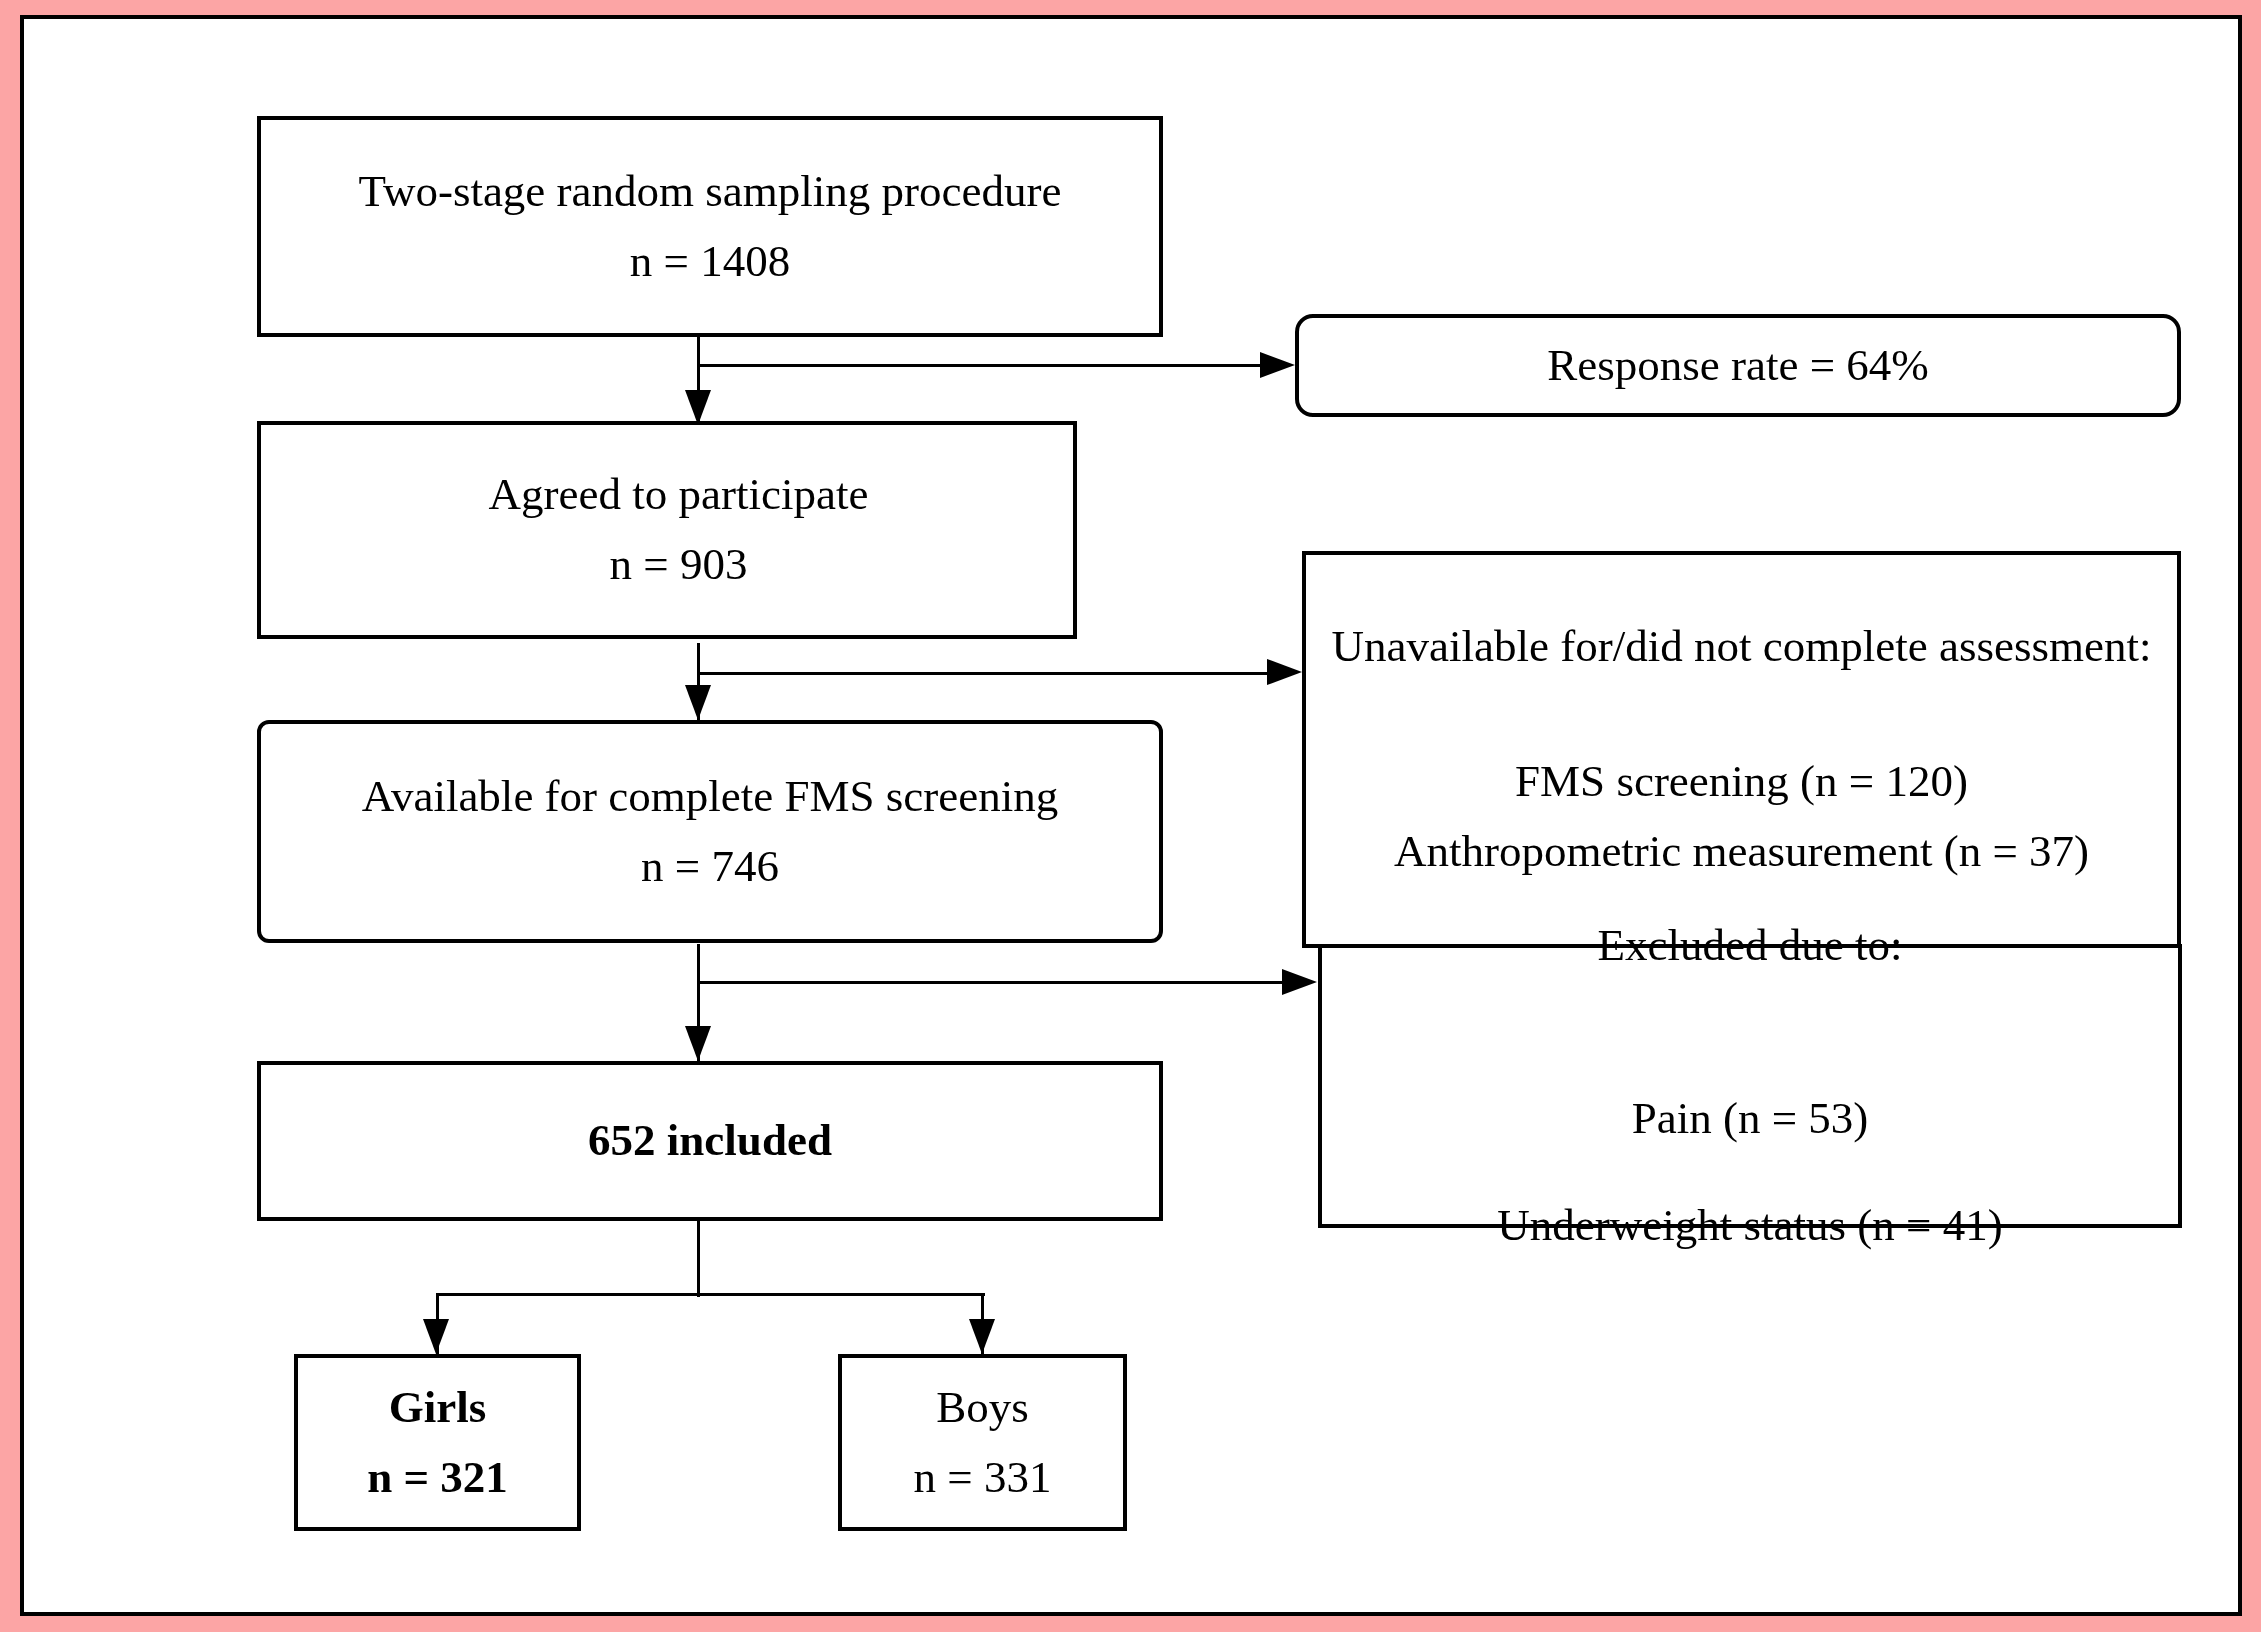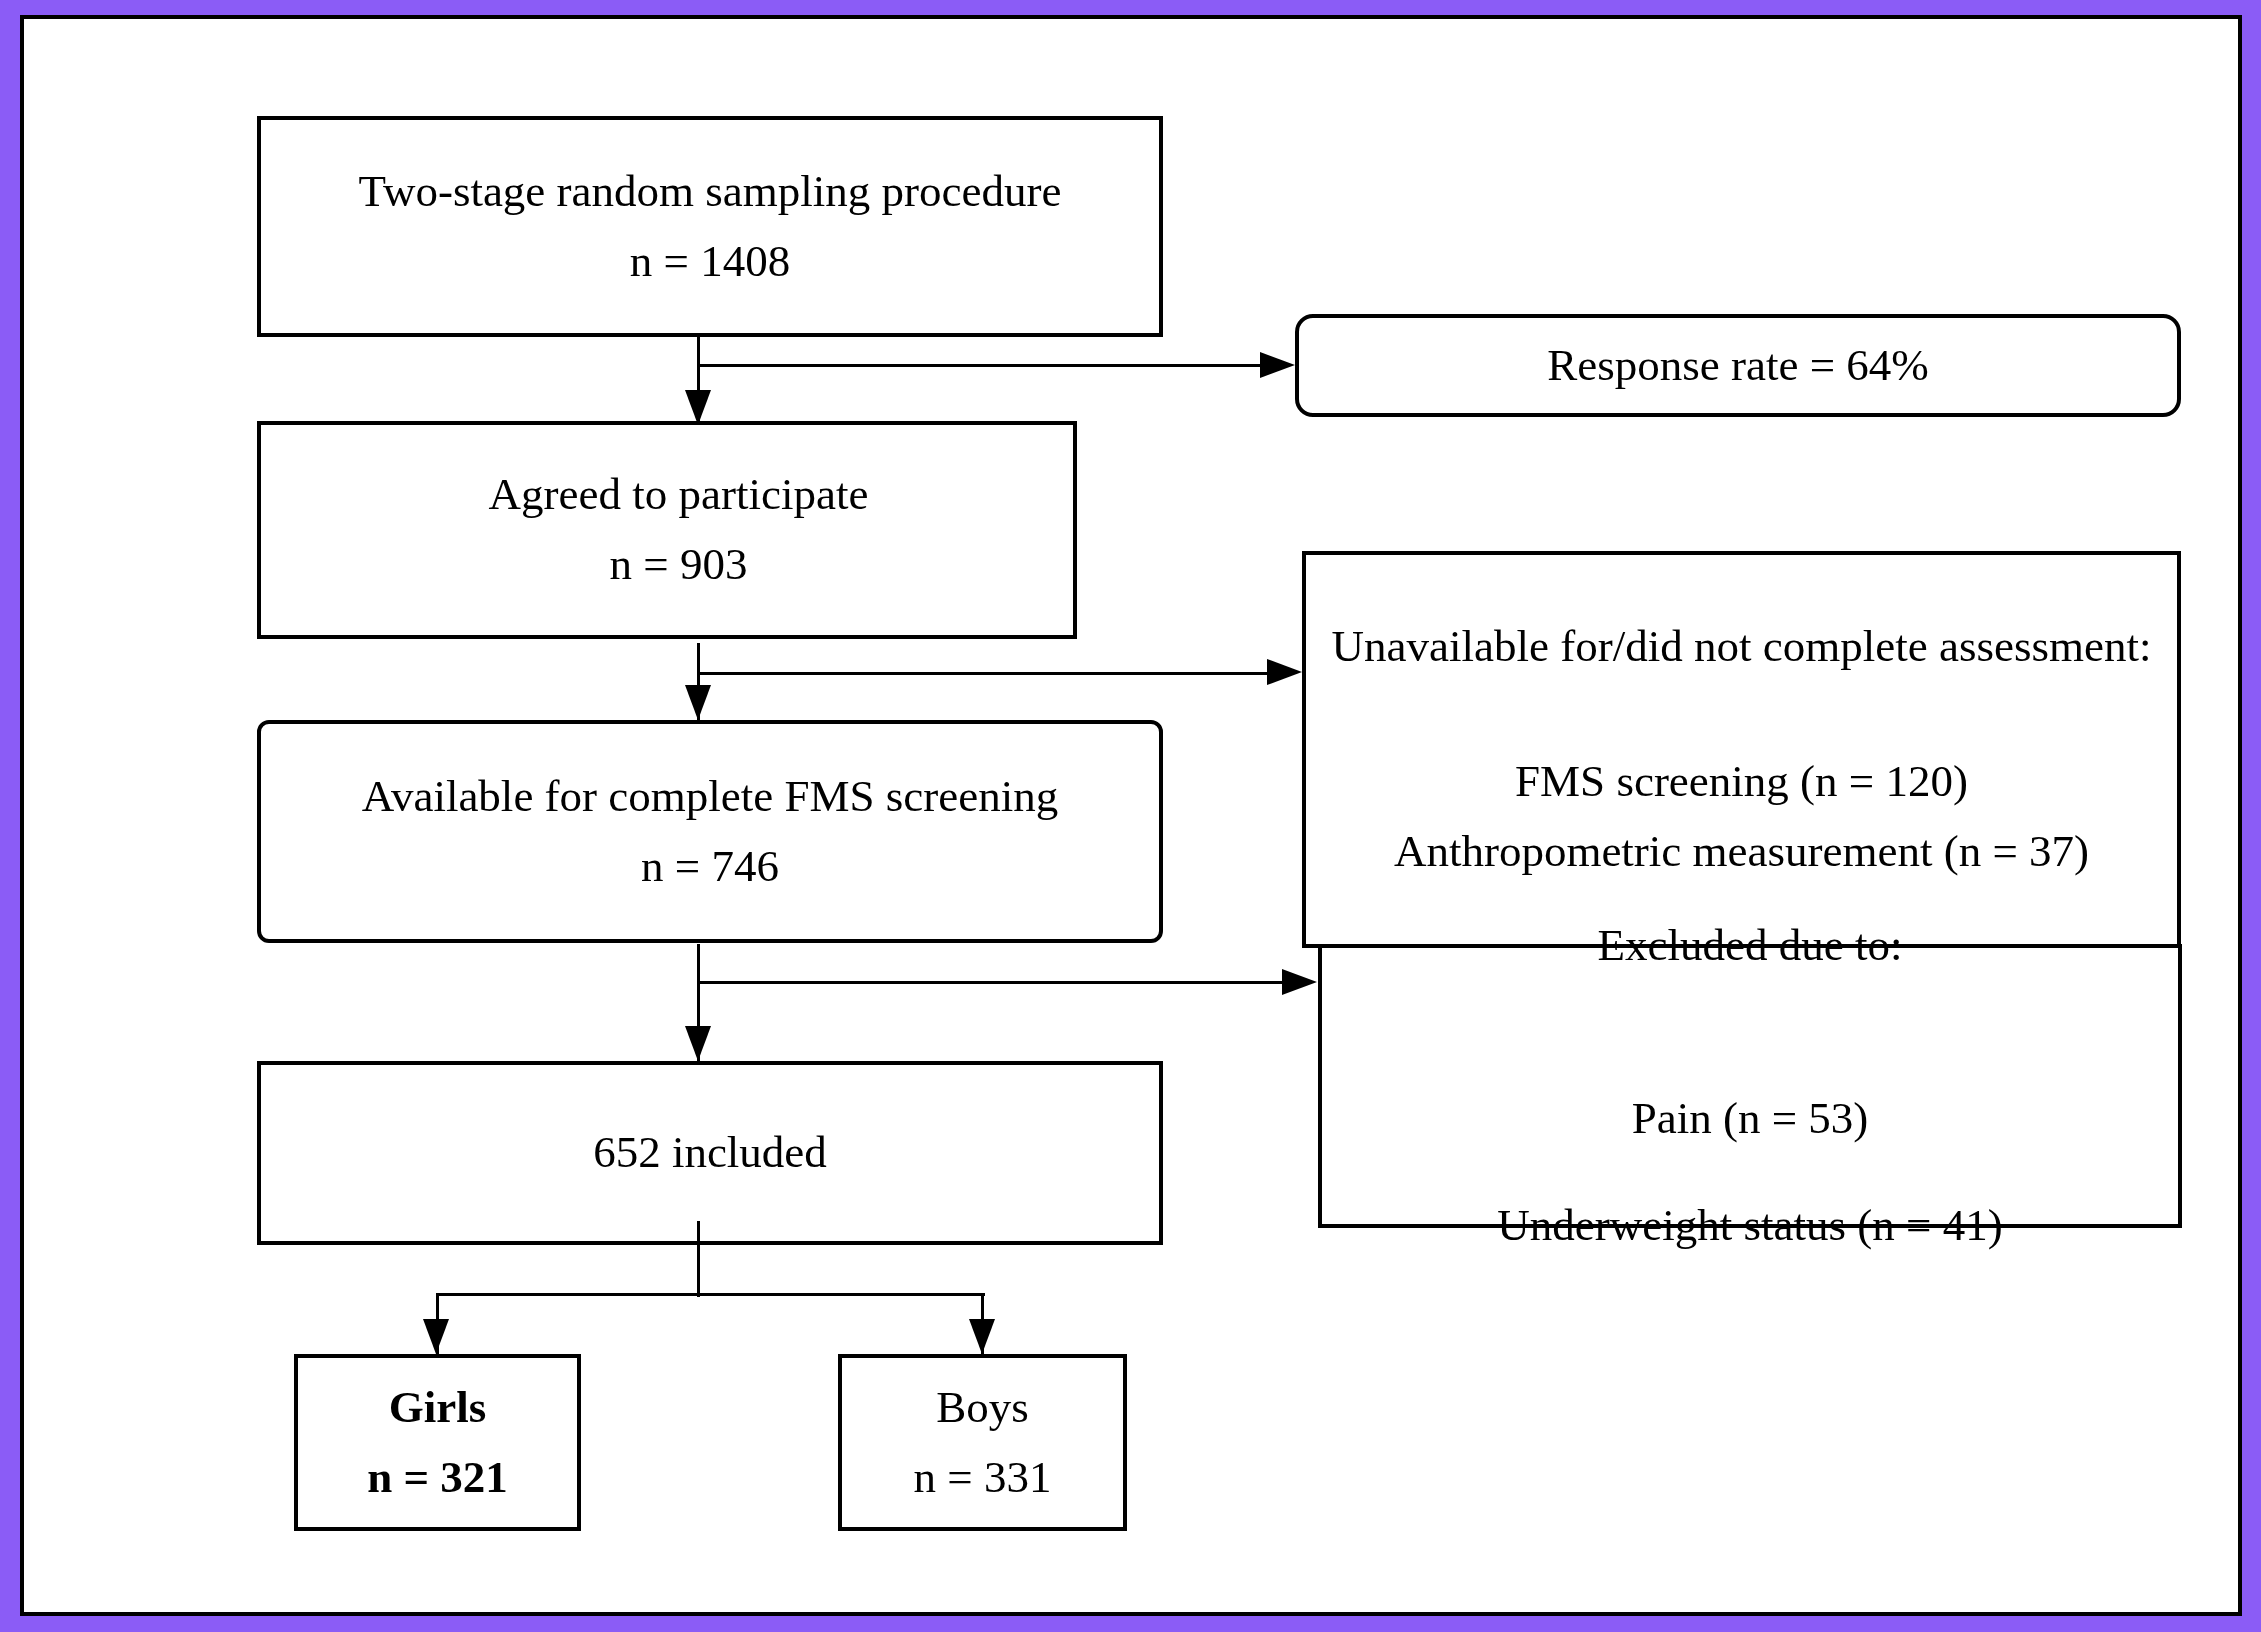--- a/index.html
+++ b/index.html
@@ -1,20 +1,20 @@
 <!DOCTYPE html>
 <html style="font-size:10.8px"><head>
 <meta charset="utf-8">
 <style>
   html, body { margin: 0; padding: 0; background: #ffffff; }
   #canvas {
     position: relative;
     width: 2261px;
     height: 1633px;
-    background: #8b5cf6;
+    background: #fca5a5;
     font-family: "Liberation Serif", "DejaVu Serif", serif;
     color: #000000;
   }
   #frame {
     position: absolute;
     left: 20px; top: 15px;
     width: 2214px; height: 1593px;
     border: 4px solid #000000;
     background: #ffffff;
   }
@@ -62,21 +62,21 @@
   <div class="box" style="left:257px; top:421px; width:820px; height:218px;padding-left:43px;">
     <div>Agreed to participate</div>
     <div>n = 903</div>
   </div>
 
   <div class="box" style="left:257px; top:720px; width:906px; height:223px;border-radius:12px;">
     <div>Available for complete FMS screening</div>
     <div>n = 746</div>
   </div>
 
-  <div class="box" style="left:257px; top:1061px; width:906px; height:184px;">
+  <div class="box" style="left:257px; top:1061px; width:906px; height:160px;font-weight:bold;">
     <div>652 included</div>
   </div>
 
   <div class="box" style="left:1295px; top:314px; width:886px; height:103px;border-radius:18px;">
     <div>Response rate = 64%</div>
   </div>
 
   <div class="box" style="left:1302px; top:511px; width:879px; height:397px;margin-top:40px;">
     <div class="hdr">Unavailable for/did not complete assessment:</div>
     <div>FMS screening (n = 120)</div>

